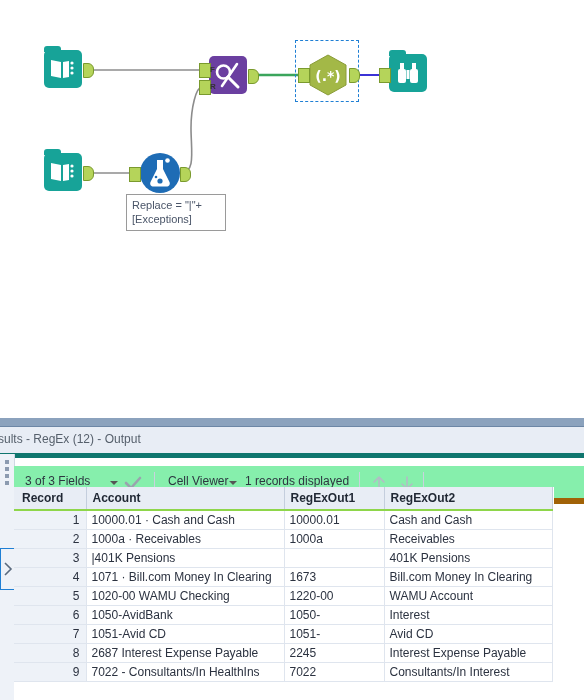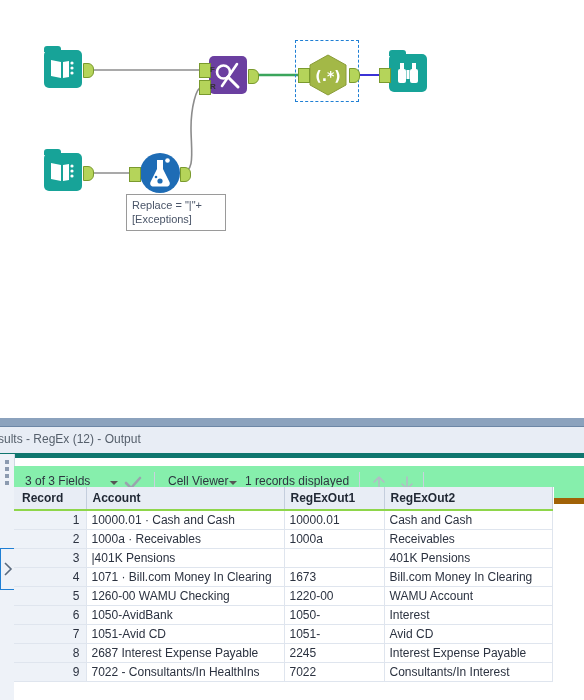--- a/index.html
+++ b/index.html
@@ -336,21 +336,21 @@
             <td>401K Pensions</td>
           </tr>
           <tr>
             <td class="recnum">4</td>
             <td>1071 · Bill.com Money In Clearing</td>
             <td>1673</td>
             <td>Bill.com Money In Clearing</td>
           </tr>
           <tr>
             <td class="recnum">5</td>
-            <td>1260-00 WAMU Checking</td>
+            <td>1020-00 WAMU Checking</td>
             <td>1220-00</td>
             <td>WAMU Account</td>
           </tr>
           <tr>
             <td class="recnum">6</td>
             <td>1050-AvidBank</td>
             <td>1050-</td>
             <td>Interest</td>
           </tr>
           <tr>

